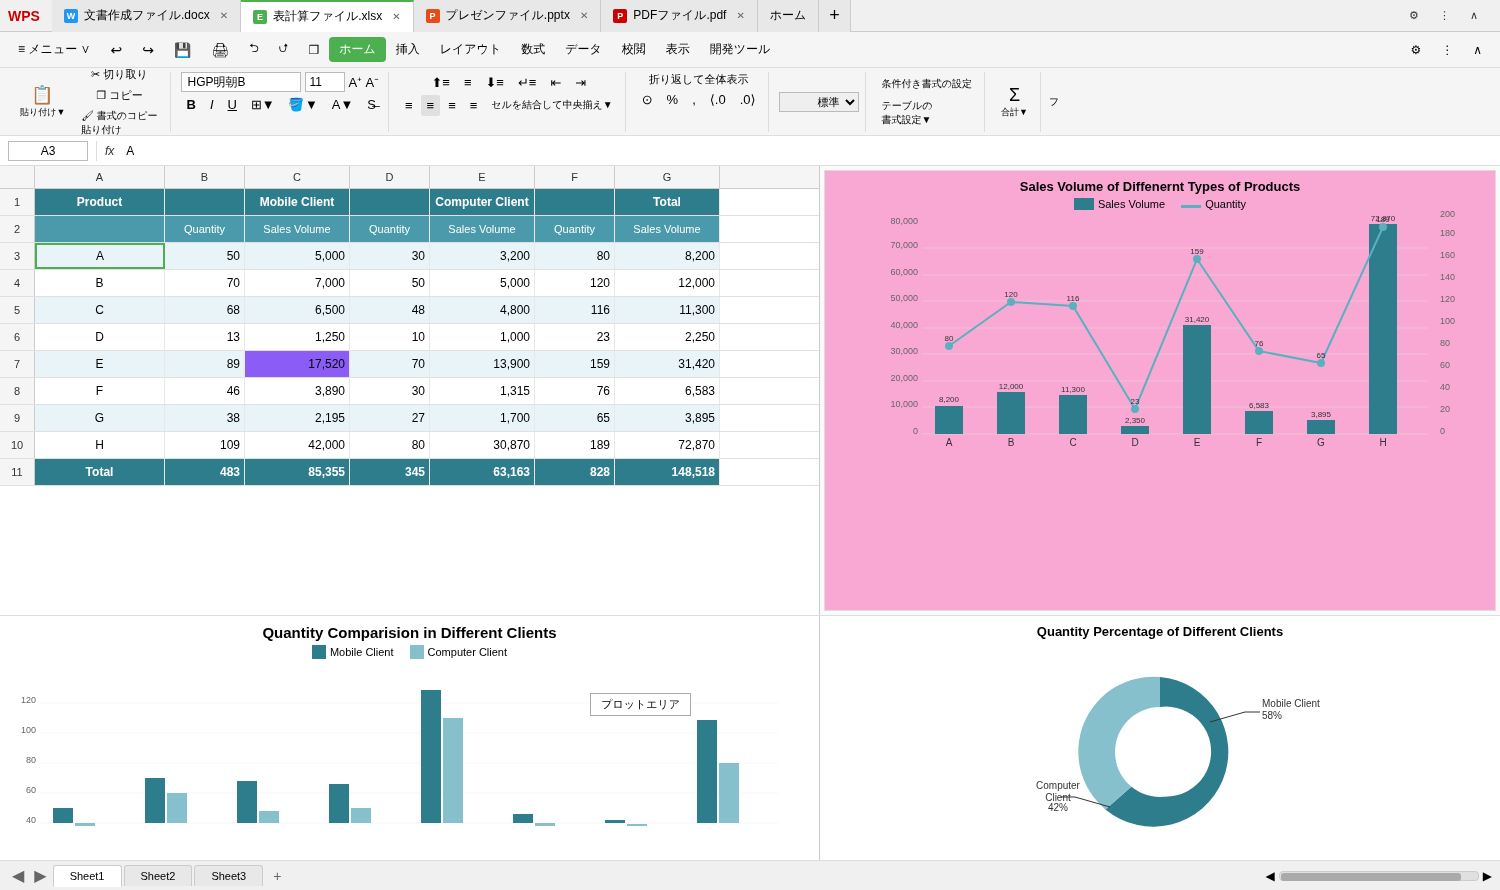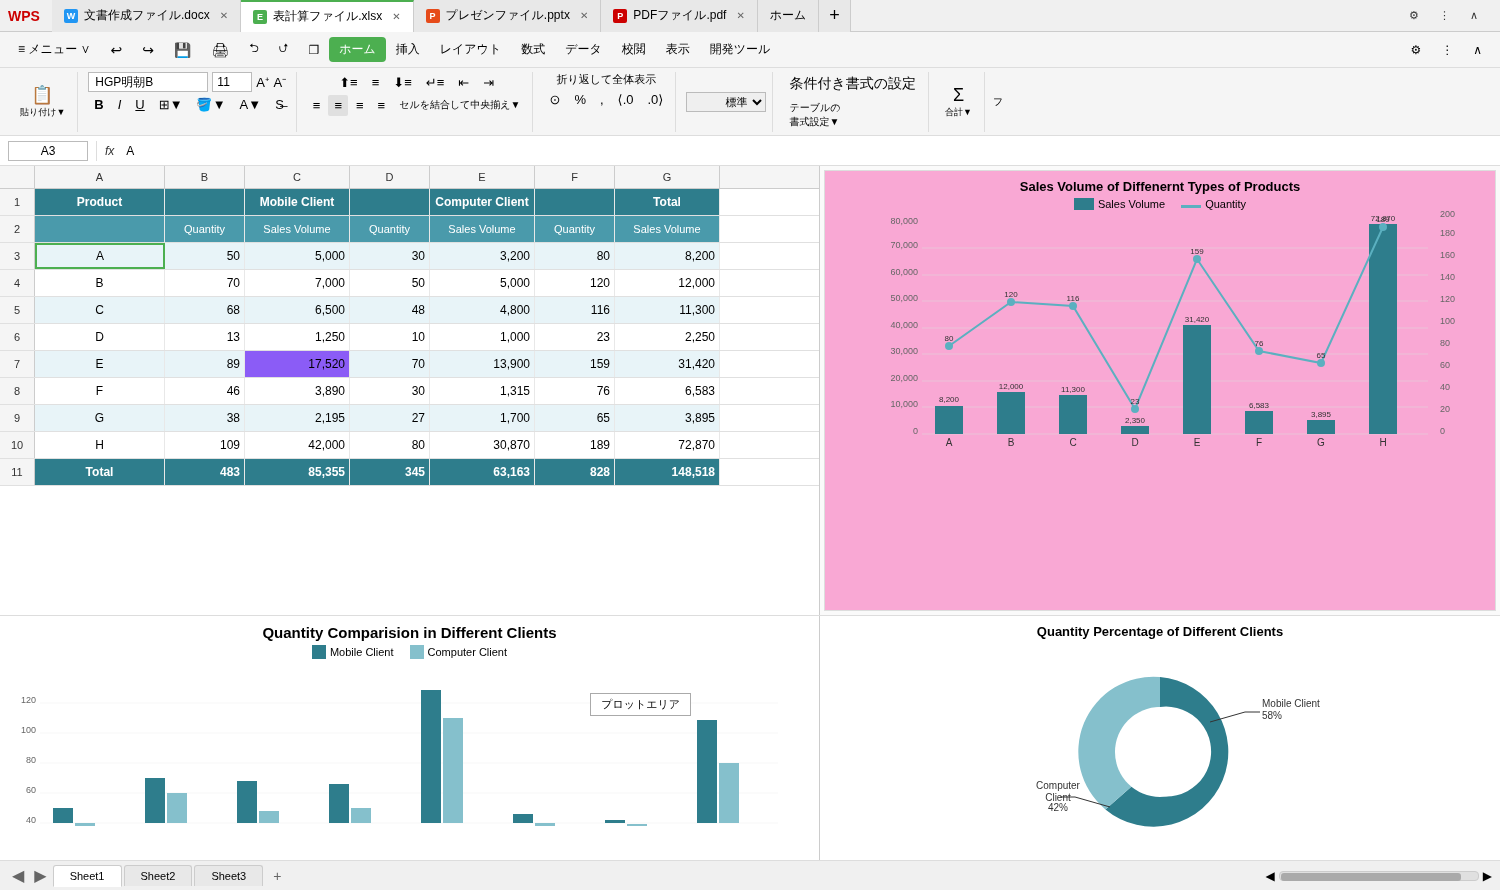--- a/index.html
+++ b/index.html
@@ -147,20 +147,25 @@
   <span class="menu-item">⋮</span>
   <span class="menu-item">∧</span>
 </div>
 
 <div class="toolbar">
   <div class="toolbar-group">
     <div class="toolbar-btn">
       <div class="toolbar-icon">📋</div>
       <div class="toolbar-label">貼り付け▼</div>
     </div>
+    <div style="display:flex;flex-direction:column;gap:2px;">
+      <div class="toolbar-btn" style="flex-direction:row;font-size:11px;">✂ 切り取り</div>
+      <div class="toolbar-btn" style="flex-direction:row;font-size:11px;">❐ コピー</div>
+      <div class="toolbar-btn" style="flex-direction:row;font-size:10px;">🖌 書式のコピー<br>貼り付け</div>
+    </div>
   </div>
   <div class="toolbar-group" style="flex-direction:column;align-items:flex-start;gap:2px;">
     <div class="font-selector">
       <input class="font-box" value="HGP明朝B" style="font-size: 12px;" readonly="">
       <input class="size-box" value="11" style="font-size: 12px;" readonly="">
       <span style="cursor:pointer;font-size:13px;">A⁺</span>
       <span style="cursor:pointer;font-size:13px;">A⁻</span>
     </div>
     <div class="format-btns">
       <span class="fmt-btn"><b>B</b></span>
@@ -201,21 +206,21 @@
       <span class="fmt-btn">.0⟩</span>
     </div>
   </div>
   <div class="toolbar-group">
     <select style="border:1px solid #bbb;padding:2px;font-size:11px;width:80px;text-align:right;">
       <option>標準</option>
     </select>
   </div>
   <div class="toolbar-group">
     <div style="display:flex;flex-direction:column;gap:2px;">
-      <span class="fmt-btn" style="font-size:14px;">条件付き書式の設定</span>
+      <span class="fmt-btn" style="font-size:10px;">条件付き書式の設定</span>
       <span class="fmt-btn" style="font-size:10px;">テーブルの<br>書式設定▼</span>
     </div>
   </div>
   <div class="toolbar-group">
     <div class="toolbar-btn">
       <div style="font-size:18px;">Σ</div>
       <div style="font-size:9px;">合計▼</div>
     </div>
   </div>
   <div style="font-size:10px;padding:0 4px;">フ</div>

